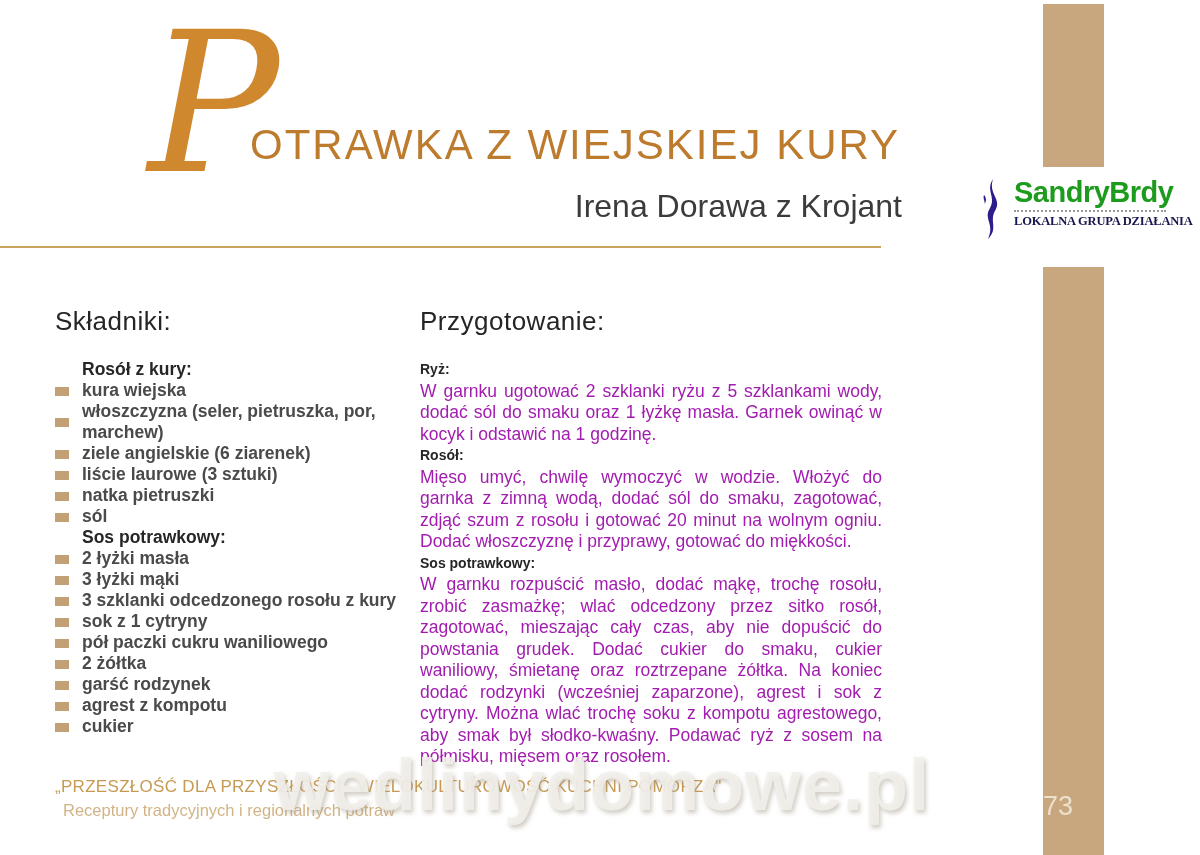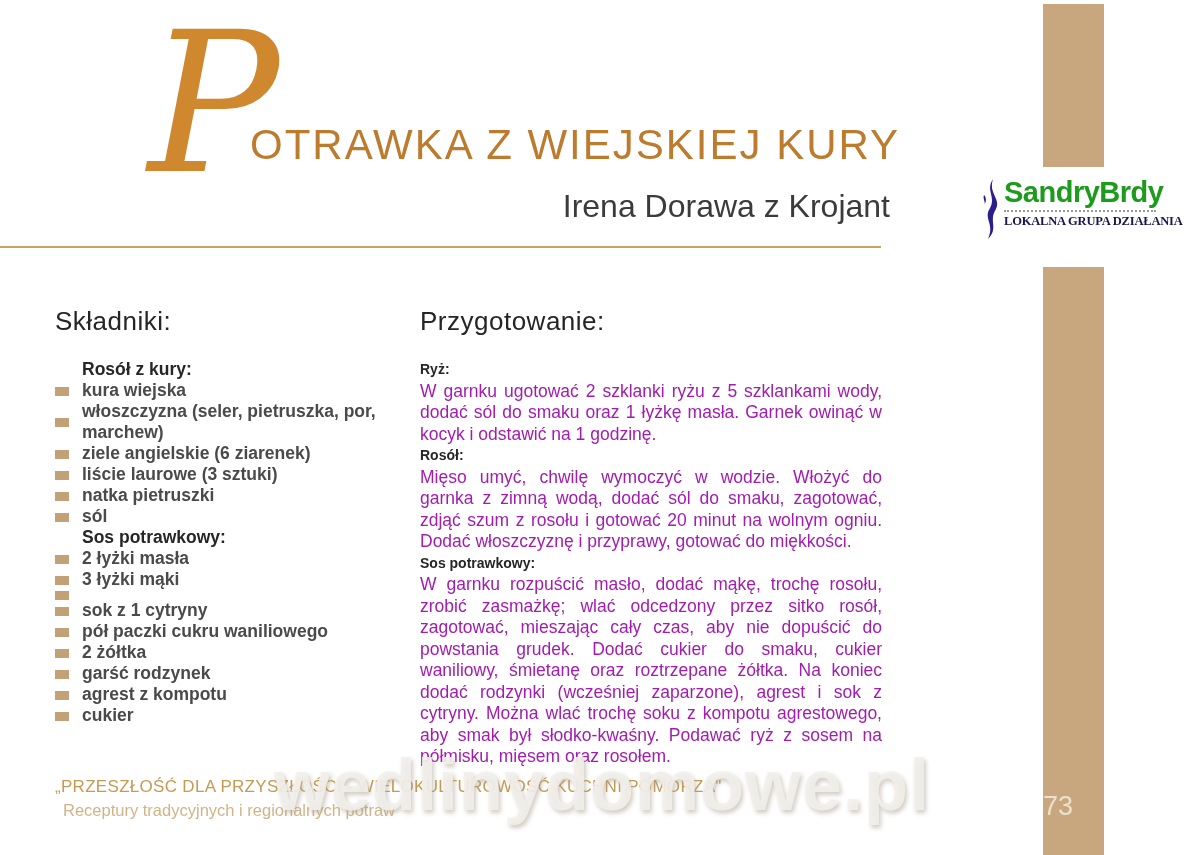--- a/index.html
+++ b/index.html
@@ -14,21 +14,21 @@
     position:absolute; left:148px; top:6px;
     font-family:"DejaVu Serif", serif; font-style:italic; font-weight:400;
     font-size:195px; line-height:1; color:#d0882f;
   }
   .title {
     position:absolute; left:250px; top:121px;
     font-size:42px; font-weight:300; letter-spacing:2px;
     color:#bd7b2e; white-space:nowrap;
   }
   .subtitle {
-    position:absolute; right:310px; top:188px;
+    position:absolute; right:298px; top:188px;
     font-size:32px; font-weight:300; color:#3b3b3b; white-space:nowrap;
   }
   .rule {
     position:absolute; left:0; top:246px; width:881px; height:2px;
     background:#c9a45c;
   }
 
   
   .tan-bar {
     position:absolute; left:1043px; top:4px; width:61px; height:851px;
@@ -39,21 +39,21 @@
     text-align:left; font-size:27px; font-weight:300; color:#ece1cd; z-index:3;
   }
 
   
   .logo-box {
     position:absolute; left:972px; top:167px; width:194px; height:100px;
     background:#ffffff; z-index:2;
     display:flex; align-items:flex-start; padding:10px 0 0 8px; box-sizing:border-box;
   }
   .flame { width:22px; height:66px; flex:0 0 auto; }
-  .logo-text-col { display:flex; flex-direction:column; margin-left:2px; }
+  .logo-text-col { display:flex; flex-direction:column; margin-left:12px; }
   .logo-name { font-size:29px; font-weight:bold; color:#1c9b1c; line-height:1.05; letter-spacing:-0.5px; }
   .logo-divider { border-top:2px dotted #9a9a9a; margin:3px 0 2px 0; width:152px; }
   .logo-tagline {
     font-family:"Liberation Serif", serif; font-weight:bold;
     font-size:12.5px; color:#17174f; white-space:nowrap; letter-spacing:-0.2px;
   }
 
   
   .col-left { position:absolute; left:55px; top:306px; width:352px; }
   .col-heading {
@@ -153,20 +153,21 @@
       <div class="ing-item">
         <span class="bullet"></span>
         <span>2 łyżki masła</span>
       </div>
       <div class="ing-item">
         <span class="bullet"></span>
         <span>3 łyżki mąki</span>
       </div>
       <div class="ing-item">
         <span class="bullet"></span>
+        <span>3 szklanki odcedzonego rosołu z kury</span>
       </div>
       <div class="ing-item">
         <span class="bullet"></span>
         <span>sok z 1 cytryny</span>
       </div>
       <div class="ing-item">
         <span class="bullet"></span>
         <span>pół paczki cukru waniliowego</span>
       </div>
       <div class="ing-item">

